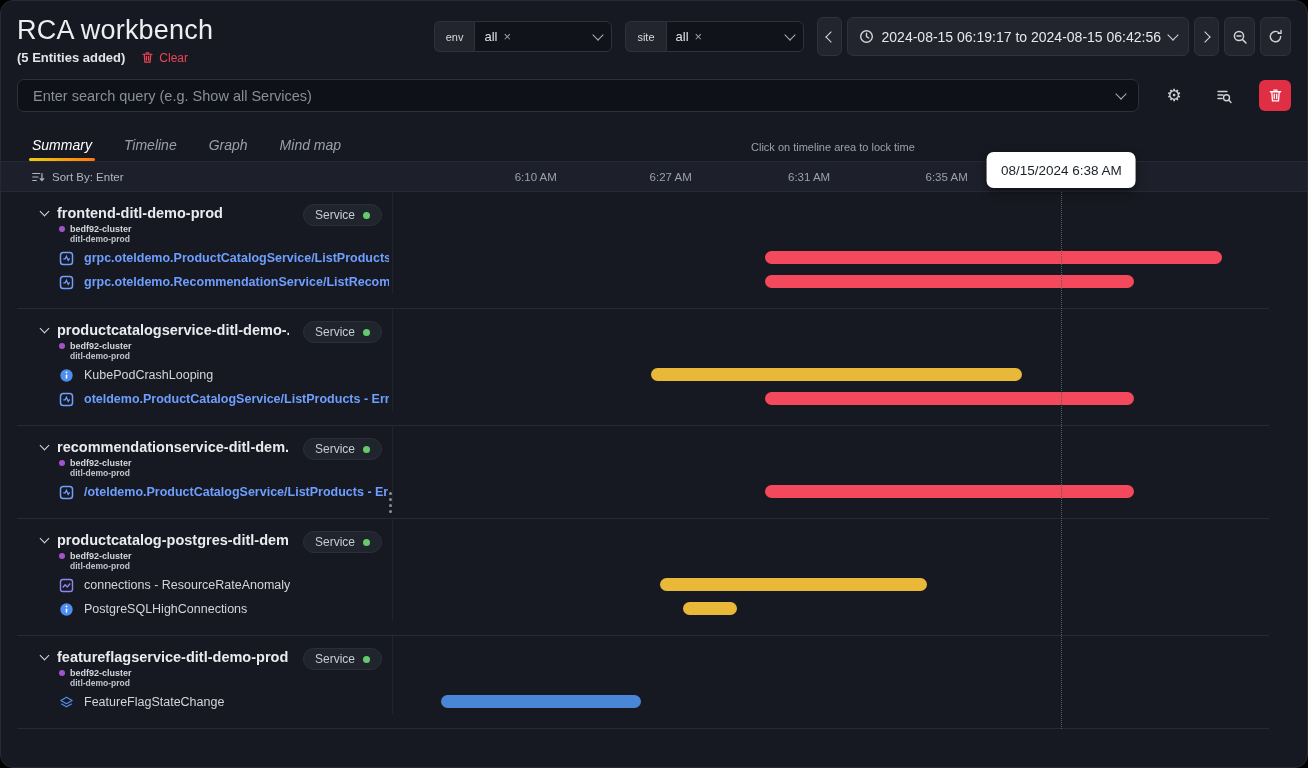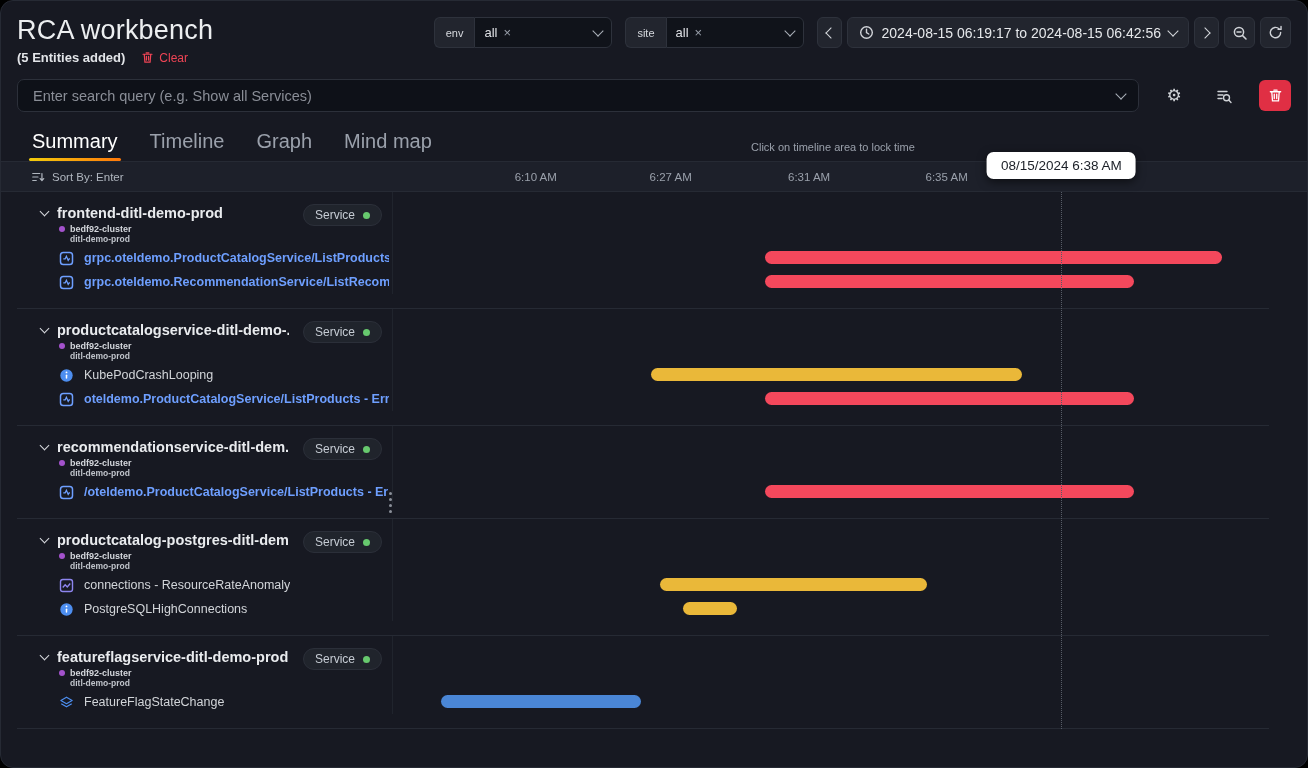--- a/index.html
+++ b/index.html
@@ -12,51 +12,51 @@
   .subrow{margin-top:3px;display:flex;align-items:center;gap:16px;font-size:13px;}
   .entities{font-weight:700;color:#e2e4e8;}
   .clear{display:flex;align-items:center;gap:5px;color:#ee4455;font-size:12px;cursor:pointer;}
   .tb-right{display:flex;gap:13px;margin-top:4px;align-items:center;}
   .filter{display:flex;height:31px;}
   .f-label{background:#22252e;border:1px solid #2e323c;border-right:0;border-radius:6px 0 0 6px;padding:0 11px;display:flex;align-items:center;font-size:11px;color:#d6d9de;}
   .f-select{background:#10131a;border:1px solid #2e323c;border-radius:0 6px 6px 0;width:138px;display:flex;align-items:center;gap:7px;padding:0 9px;box-sizing:border-box;cursor:pointer;}
   .f-tag{display:flex;align-items:center;gap:6px;font-size:13px;color:#dfe1e5;}
   .f-tag .x{color:#9aa0ab;font-size:13px;cursor:pointer;}
   .time-group{display:flex;gap:5px;align-items:center;}
-  .btn{height:31px;background:#22252e;border:1px solid #2e323c;border-radius:6px;display:flex;align-items:center;justify-content:center;color:#e6e8eb;cursor:pointer;padding:0;}
+  .btn{height:39px;background:#22252e;border:1px solid #2e323c;border-radius:6px;display:flex;align-items:center;justify-content:center;color:#e6e8eb;cursor:pointer;padding:0;}
   .btn.nav{width:25px;}
   .btn.time{padding:0 11px;gap:8px;font-size:14px;white-space:nowrap;}
   .btn.iconb{width:31px;}
   .chev{display:inline-block;width:7px;height:7px;border-right:1.6px solid #aab0b9;border-bottom:1.6px solid #aab0b9;}
   .chev.dn{transform:rotate(45deg);margin-top:-4px;}
   .chev.lt{transform:rotate(135deg);margin-left:3px;}
   .chev.rt{transform:rotate(-45deg);margin-right:3px;}
   .chev.white{border-color:#d4d7db;}
 
   
   .search-row{display:flex;align-items:center;gap:20px;margin:14px 16px 0 16px;}
   .search-box{flex:1;height:33px;background:#0e1118;border:1px solid #2c303a;border-radius:7px;display:flex;align-items:center;padding:0 13px;box-sizing:border-box;}
   .search-box input{flex:1;background:transparent;border:0;outline:0;color:#dfe1e5;font-size:14.5px;font-family:inherit;}
   .search-box input::placeholder{color:#8a8e97;}
   .ghost-btn{width:30px;height:30px;display:flex;align-items:center;justify-content:center;background:transparent;border:0;color:#cfd2d6;cursor:pointer;font-size:17px;}
   .trash-btn{width:32px;height:31px;border:0;border-radius:6px;display:flex;align-items:center;justify-content:center;cursor:pointer;}
 
   
   .tabs-row{position:relative;display:flex;gap:30px;align-items:flex-end;height:36px;margin-top:13px;padding:0 16px 0 30px;}
-  .tab{font-size:20px;color:#9aa0ab;padding:8px 1px;cursor:pointer;position:relative;}
+  .tab{font-size:14px;color:#9aa0ab;padding:8px 1px;cursor:pointer;position:relative;font-style:italic;}
   .tab.active{color:#fff;font-weight:500;}
   .tab.active::after{content:"";position:absolute;left:-2px;right:-2px;bottom:0;height:3px;border-radius:2px;background:linear-gradient(90deg,#f2cc0c,#ff780a);}
   .hint{position:absolute;left:63.7%;bottom:8px;transform:translateX(-50%);font-size:11px;color:#9aa0ab;white-space:nowrap;}
 
   
   .axis-row{display:flex;height:31px;background:#1d202a;border-top:1px solid #262a34;border-bottom:1px solid #262a34;position:relative;box-sizing:border-box;}
   .axis-left{flex:0 0 392px;display:flex;align-items:center;gap:7px;padding-left:30px;box-sizing:border-box;font-size:11.5px;color:#b0b6bf;cursor:pointer;}
   .axis-chart{flex:1;position:relative;margin-right:38px;}
   .tick{position:absolute;top:50%;transform:translate(-50%,-50%);font-size:11.5px;color:#9aa0ab;white-space:nowrap;}
-  .time-tooltip{position:absolute;top:-10px;height:27px;display:flex;align-items:center;padding:0 14px;background:#fff;color:#1b1f27;border-radius:7px;font-size:13.5px;transform:translateX(-50%);box-shadow:0 3px 10px rgba(0,0,0,.55);z-index:10;white-space:nowrap;}
+  .time-tooltip{position:absolute;top:-10px;height:36px;display:flex;align-items:center;padding:0 14px;background:#fff;color:#1b1f27;border-radius:7px;font-size:13.5px;transform:translateX(-50%);box-shadow:0 3px 10px rgba(0,0,0,.55);z-index:10;white-space:nowrap;}
 
   
   .groups{position:relative;}
   .group{display:flex;margin:0 38px 0 16px;border-bottom:1px solid #262a34;padding-bottom:14px;}
   .g-left{flex:0 0 376px;border-right:1px solid #20242d;position:relative;box-sizing:border-box;}
   .g-head{height:54px;padding-top:13px;box-sizing:border-box;position:relative;cursor:pointer;}
   .g-title-row{display:flex;align-items:center;gap:9px;padding-left:24px;}
   .g-chev{display:inline-block;width:6px;height:6px;border-right:1.7px solid #d8dadf;border-bottom:1.7px solid #d8dadf;transform:rotate(45deg);margin-top:-3px;flex:0 0 auto;}
   .g-name{font-size:14.5px;font-weight:700;color:#e9ebee;white-space:nowrap;overflow:hidden;max-width:232px;}
   .badge{position:absolute;right:10px;top:12px;background:#20242c;border:1px solid #2b2f39;border-radius:12px;padding:3px 11px;font-size:12px;color:#c6ccd4;display:flex;align-items:center;gap:8px;}

